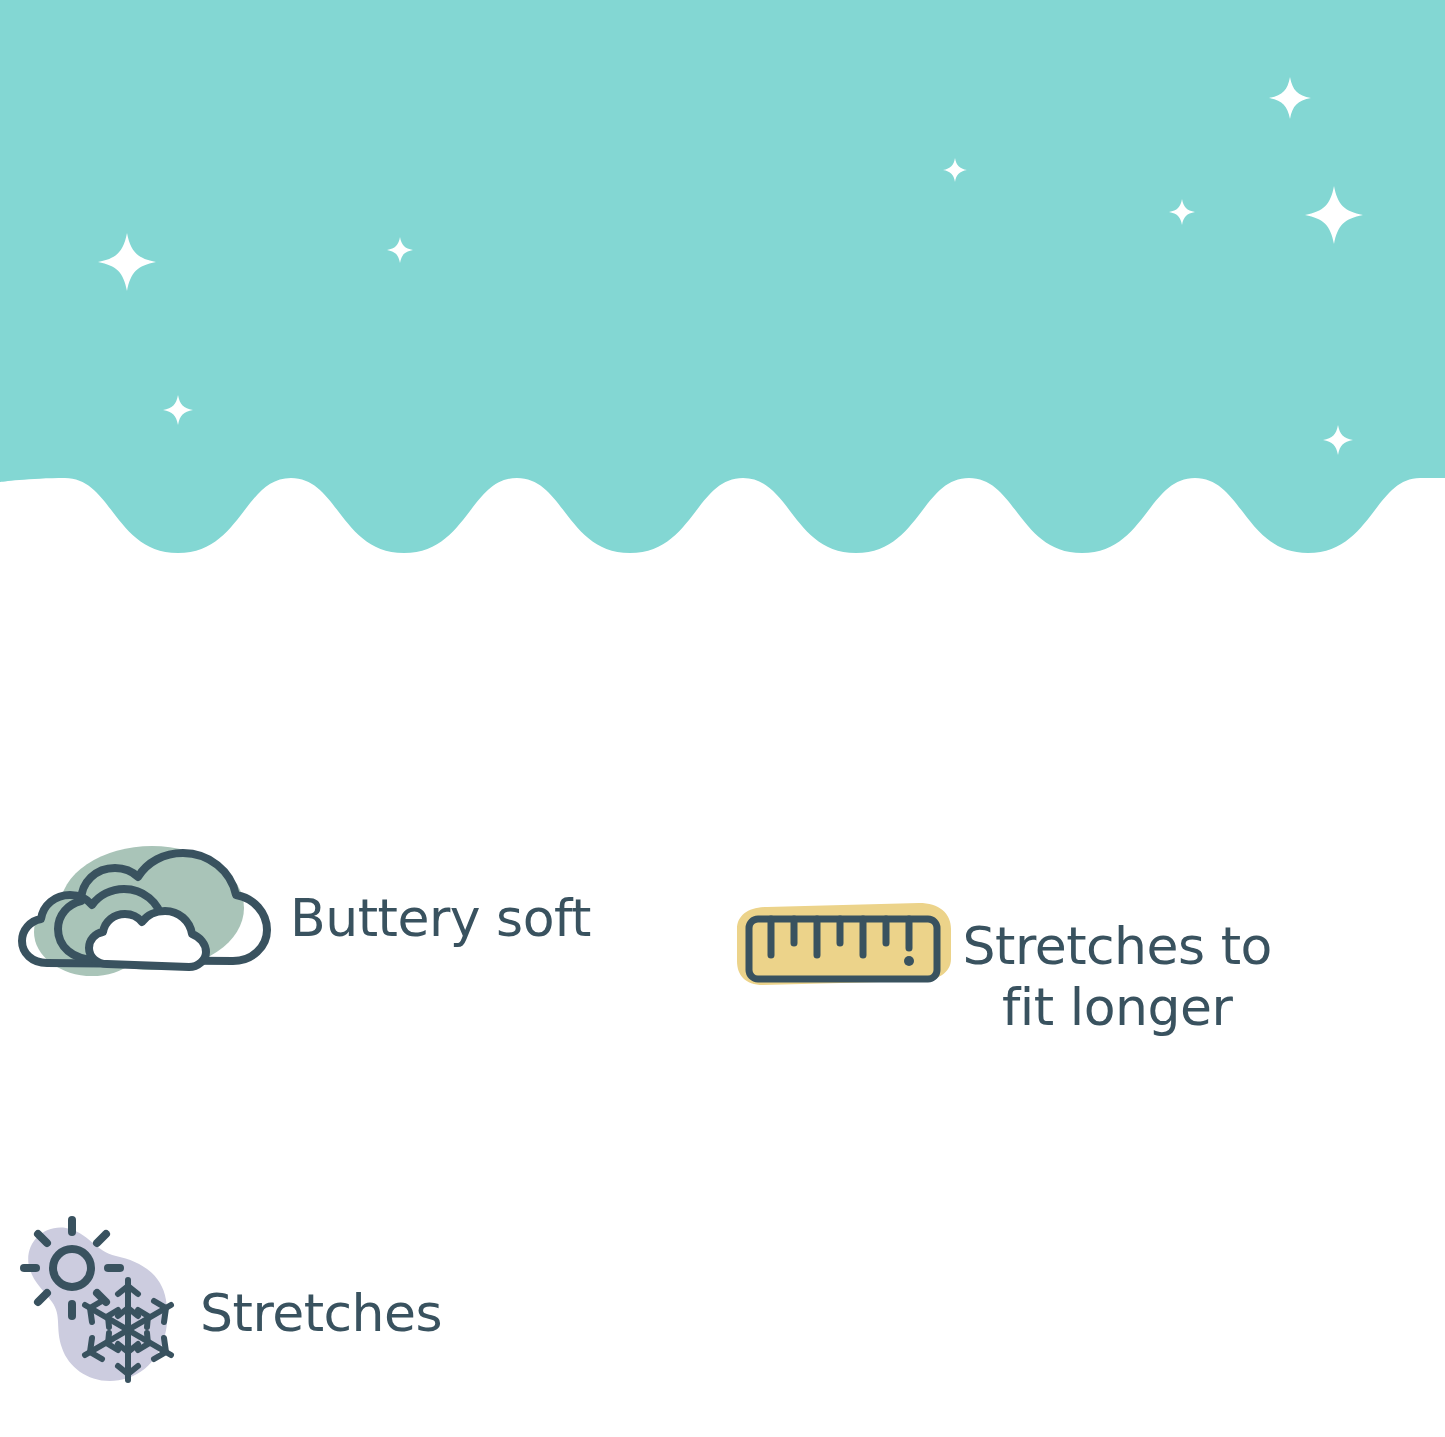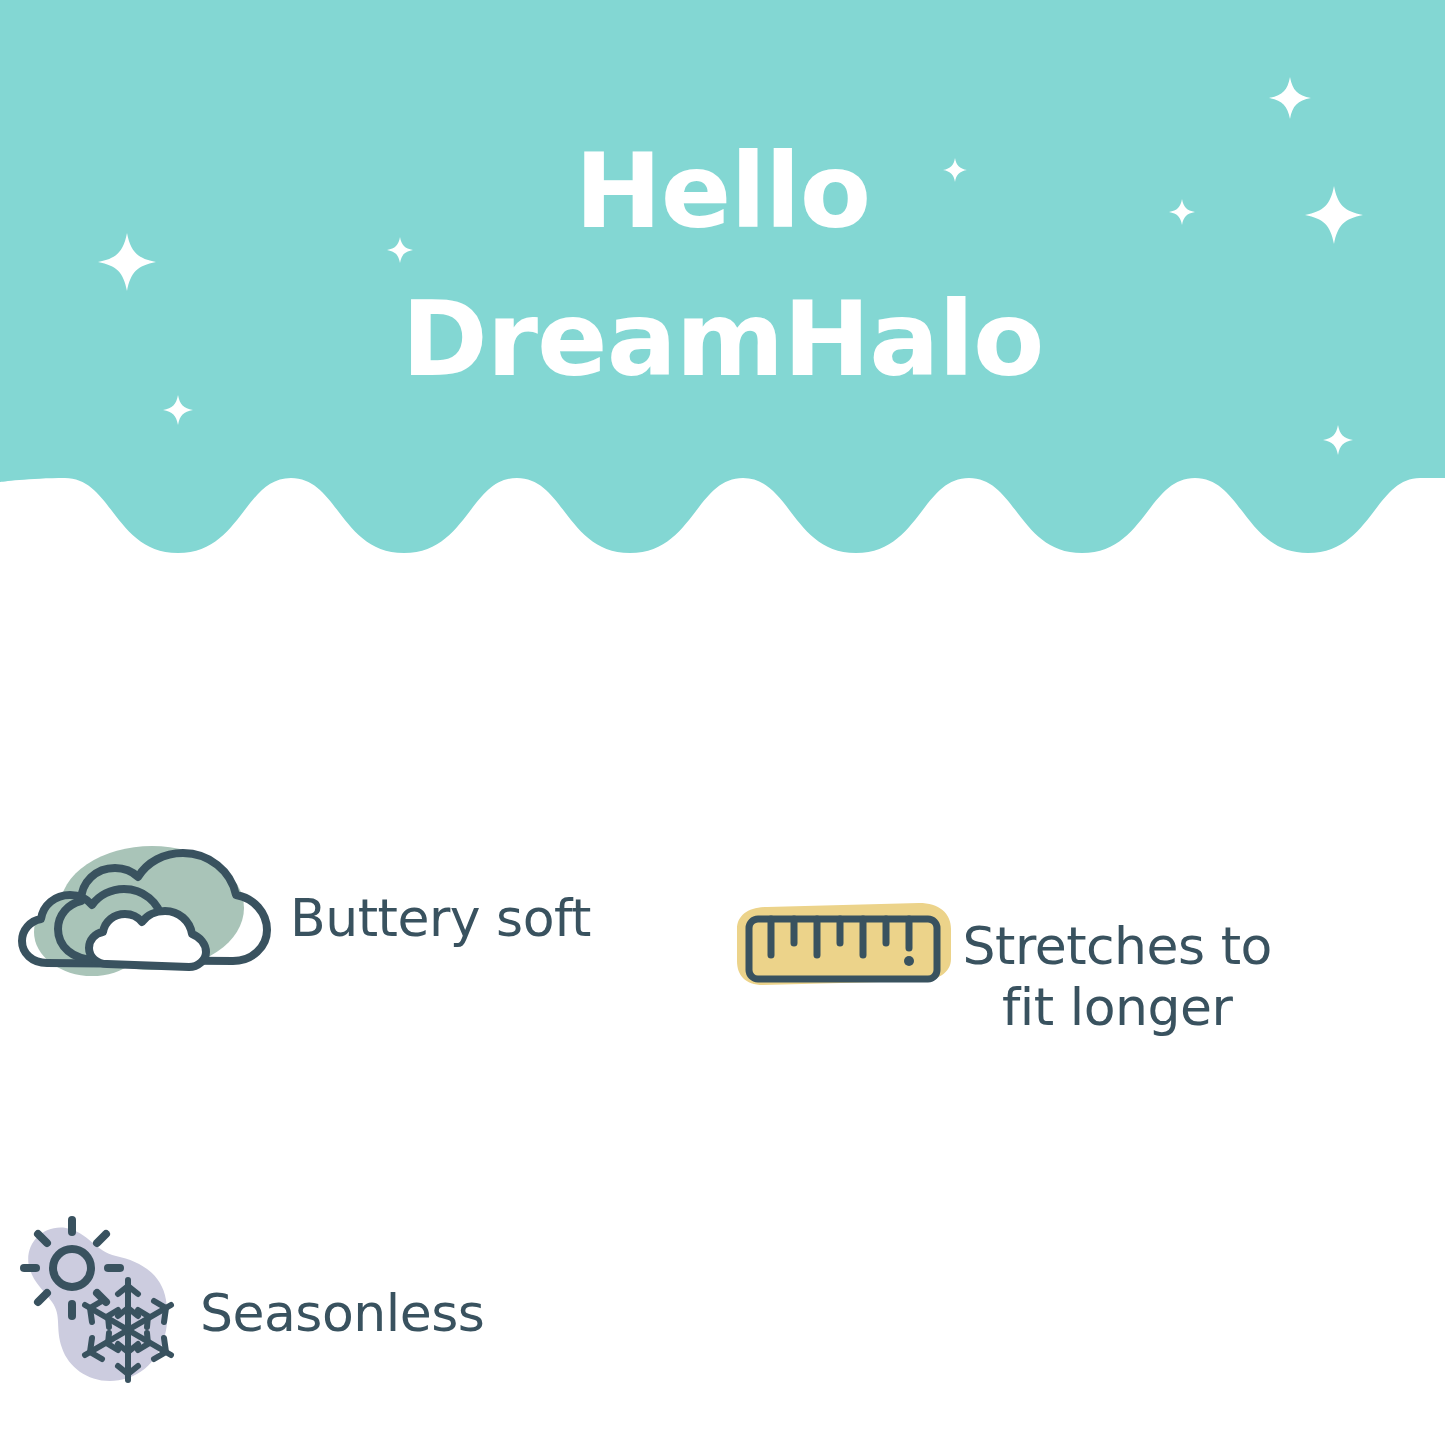--- a/index.html
+++ b/index.html
@@ -131,22 +131,20 @@
         <path transform="translate(1290,98) scale(0.42)" d="M0,-50 C6,-18 18,-6 50,0 C18,6 6,18 0,50 C-6,18 -18,6 -50,0 C-18,-6 -6,-18 0,-50 Z"></path>
 
         <path transform="translate(1182,212) scale(0.26)" d="M0,-50 C6,-18 18,-6 50,0 C18,6 6,18 0,50 C-6,18 -18,6 -50,0 C-18,-6 -6,-18 0,-50 Z"></path>
 
         <path transform="translate(1334,215) scale(0.58)" d="M0,-50 C6,-18 18,-6 50,0 C18,6 6,18 0,50 C-6,18 -18,6 -50,0 C-18,-6 -6,-18 0,-50 Z"></path>
 
         <path transform="translate(1338,440) scale(0.30)" d="M0,-50 C6,-18 18,-6 50,0 C18,6 6,18 0,50 C-6,18 -18,6 -50,0 C-18,-6 -6,-18 0,-50 Z"></path>
       </g>
     </svg>
 
-    <div class="hero-title">Hello
-DreamHalo</div>
   </div>
 
   <div class="features">
 
     <div class="feature f-soft">
       <svg class="feature-icon" width="290" height="170" viewBox="0 0 290 170">
 
         <ellipse cx="152" cy="88" rx="92" ry="62" fill="#a9c4b8"></ellipse>
         <ellipse cx="92" cy="112" rx="58" ry="44" fill="#a9c4b8"></ellipse>
 
@@ -255,17 +253,17 @@
           <path d="M-26,29 L-38,22 L-36,8"></path>
           <path d="M-10,20 L-20,14 L-19,3"></path>
 
           <path d="M-26,-29 L-38,-22 L-36,-8"></path>
           <path d="M-10,-20 L-20,-14 L-19,-3"></path>
 
           <path d="M26,29 L38,22 L36,8"></path>
           <path d="M10,20 L20,14 L19,3"></path>
         </g>
       </svg>
-      <div class="feature-label">Seasonless</div>
+      <div class="feature-label">Stretches</div>
     </div>
 
   </div>
 </div>
 
 </body></html>

